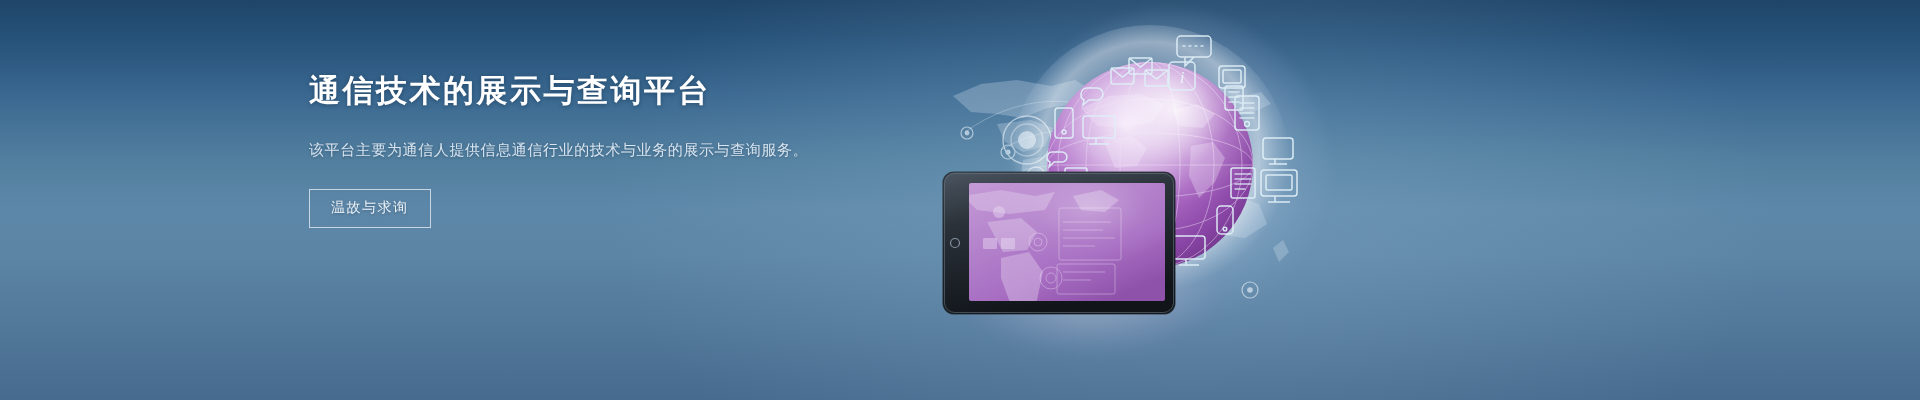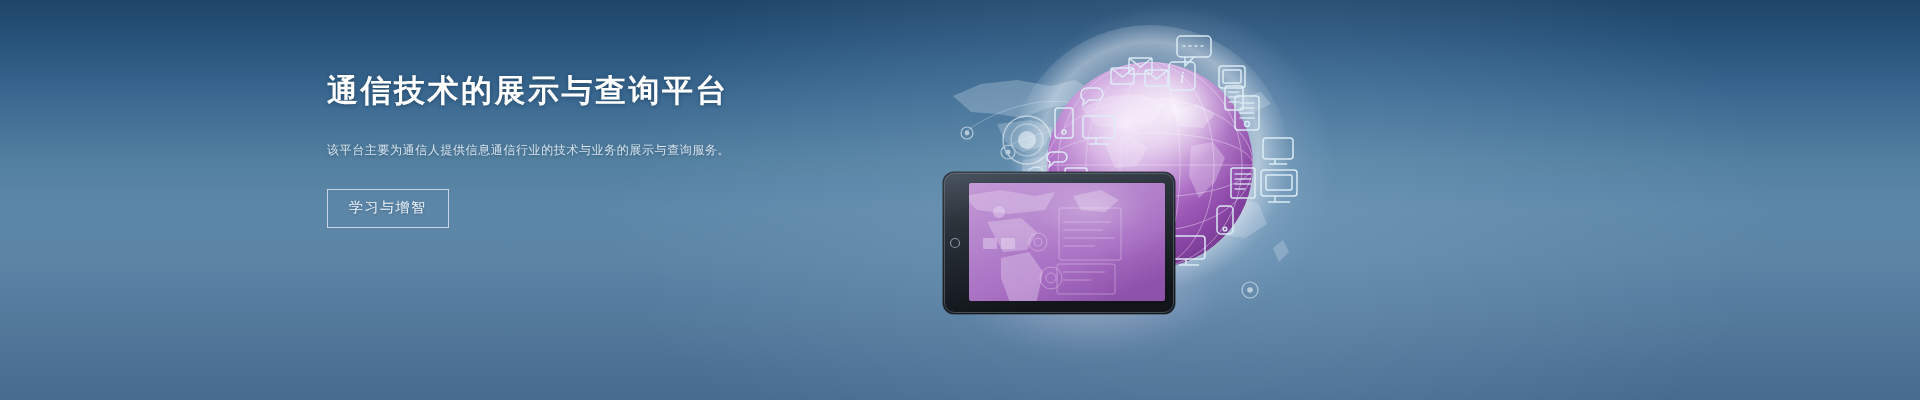--- a/index.html
+++ b/index.html
@@ -24,36 +24,36 @@
         #5d87a8 52%,
         #5b84a5 64%,
         #53799b 80%,
         #4b7093 92%,
         #466b8e 100%);
   }
 
   
   .hero-copy {
     position:absolute;
-    left:327px; top:72px;
+    left:309px; top:72px;
     width:640px;
     z-index:6;
   }
   .hero-title {
     font-size:31px;
     font-weight:bold;
     color:#ffffff;
     letter-spacing:2.5px;
     line-height:1.25;
     text-shadow:0 1px 4px rgba(10,35,60,0.45);
     white-space:nowrap;
   }
   .hero-lines { margin-top:25px; }
   .hero-line {
-    font-size:12px;
+    font-size:15px;
     color:#d8e4ef;
     letter-spacing:0.6px;
     line-height:28px;
     white-space:nowrap;
     text-shadow:0 1px 3px rgba(10,35,60,0.35);
   }
   .hero-cta {
     display:inline-block;
     margin-top:25px;
     padding:9px 21px 10px;
@@ -373,16 +373,16 @@
 
   <div class="tablet-glow"></div>
 
   <div class="hero-copy">
     <div class="hero-title">通信技术的展示与查询平台</div>
 
     <div class="hero-lines">
       <div class="hero-line">该平台主要为通信人提供信息通信行业的技术与业务的展示与查询服务。</div>
     </div>
 
-    <button class="hero-cta">学习与增智</button>
+    <button class="hero-cta">温故与求询</button>
   </div>
 
 </div>
 
 </body></html>

